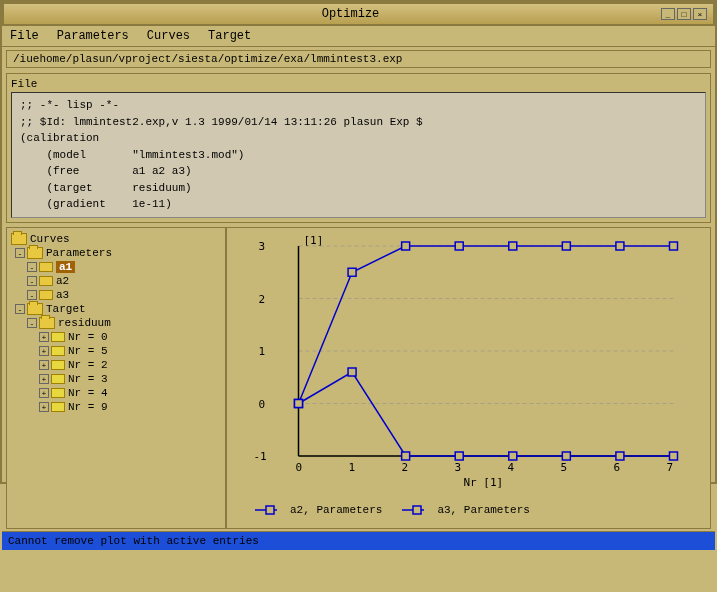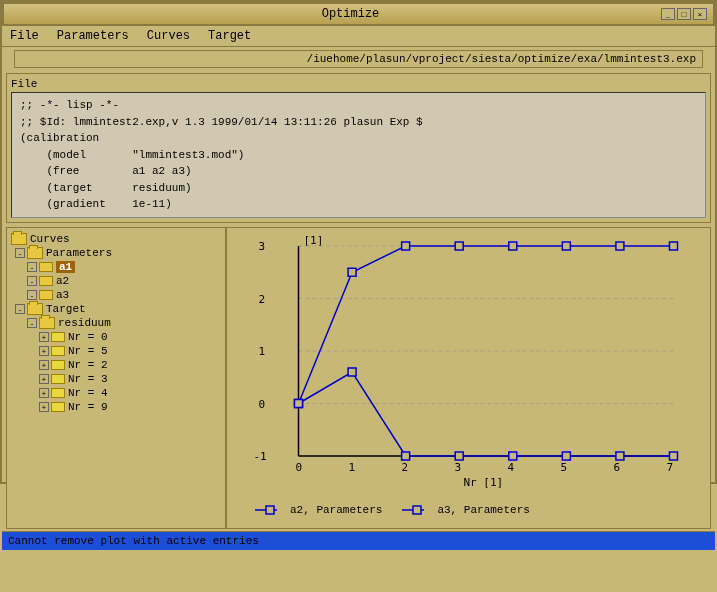--- a/index.html
+++ b/index.html
@@ -49,24 +49,23 @@
     }
     .menu-item {
       font-size: 12px;
       color: #000;
       cursor: pointer;
       padding: 1px 4px;
     }
     .path-bar {
       background: #c8b878;
       border: 1px solid #8b7a40;
-      margin: 3px 12px;
+      margin: 3px 4px;
       padding: 2px 6px;
       font-size: 11px;
-      text-align: right;
     }
     .file-section {
       border: 1px solid #8b7a40;
       margin: 2px 4px;
       padding: 4px;
     }
     .file-label {
       font-size: 11px;
       margin-bottom: 2px;
     }

